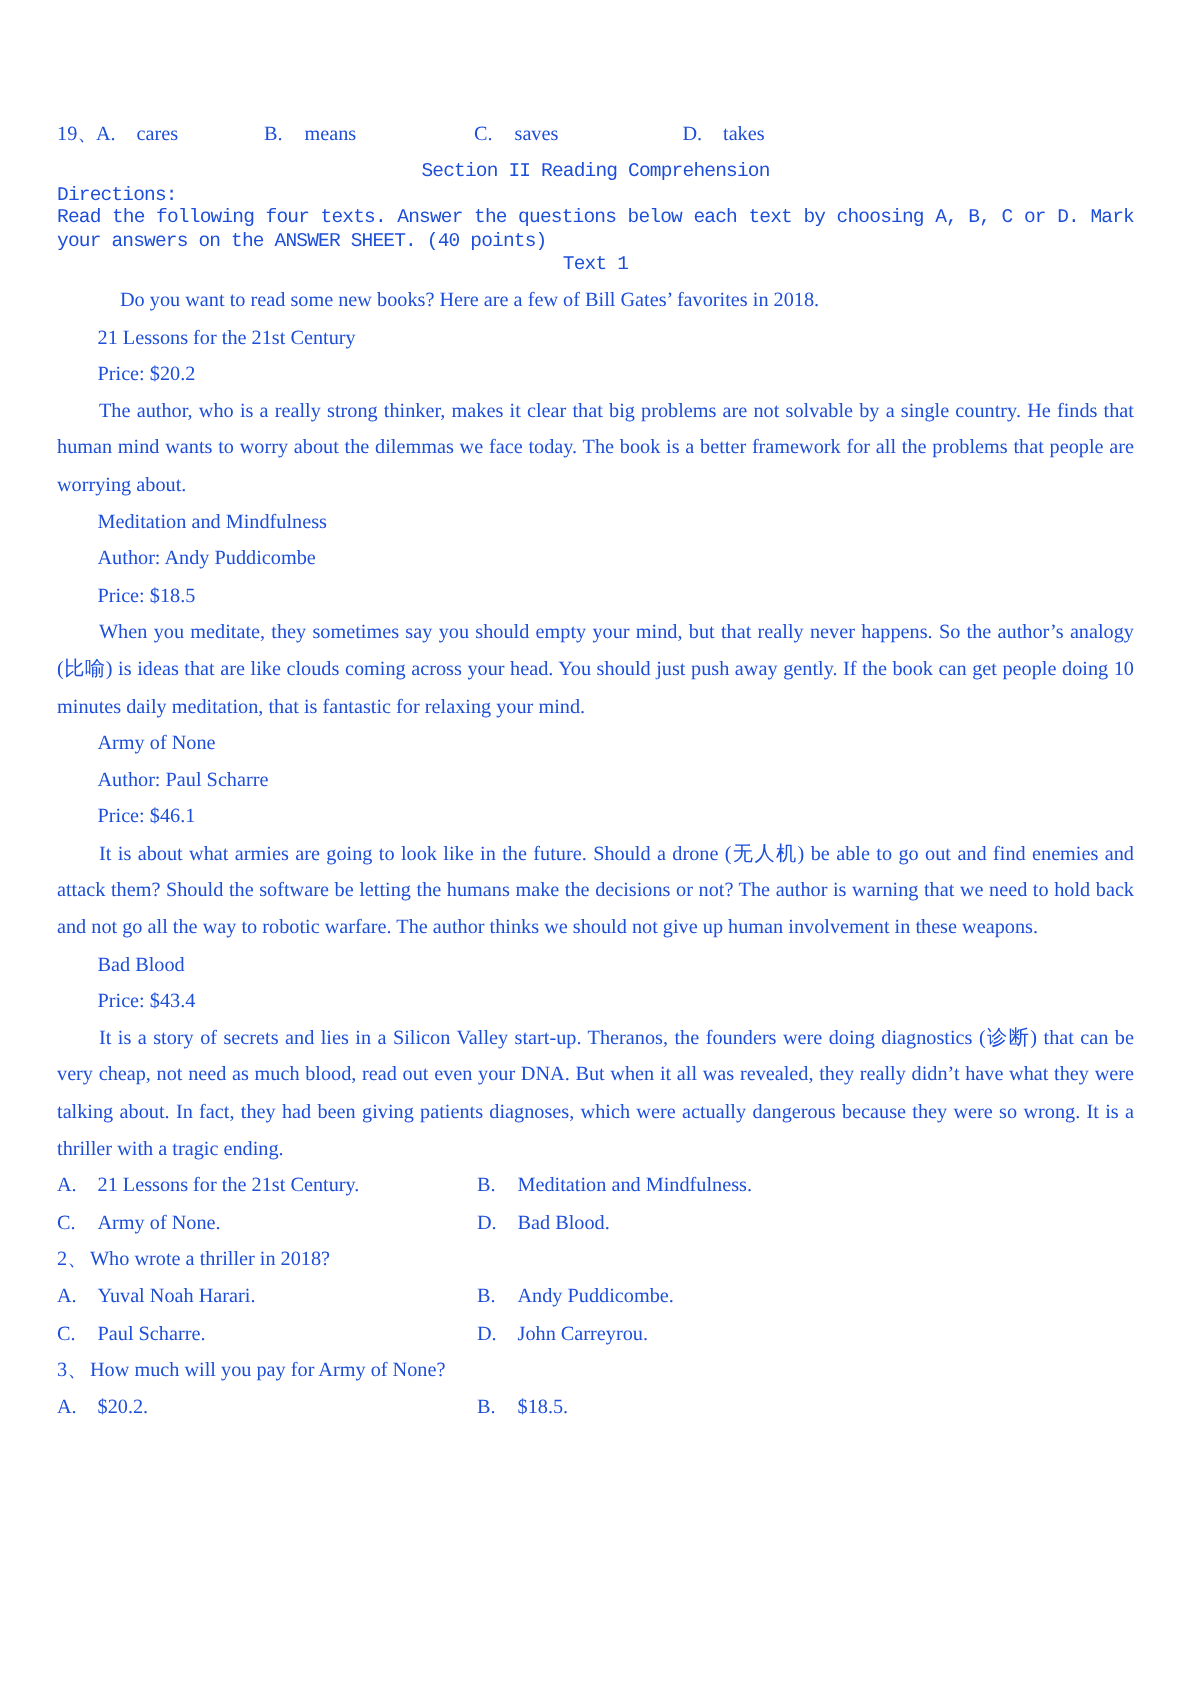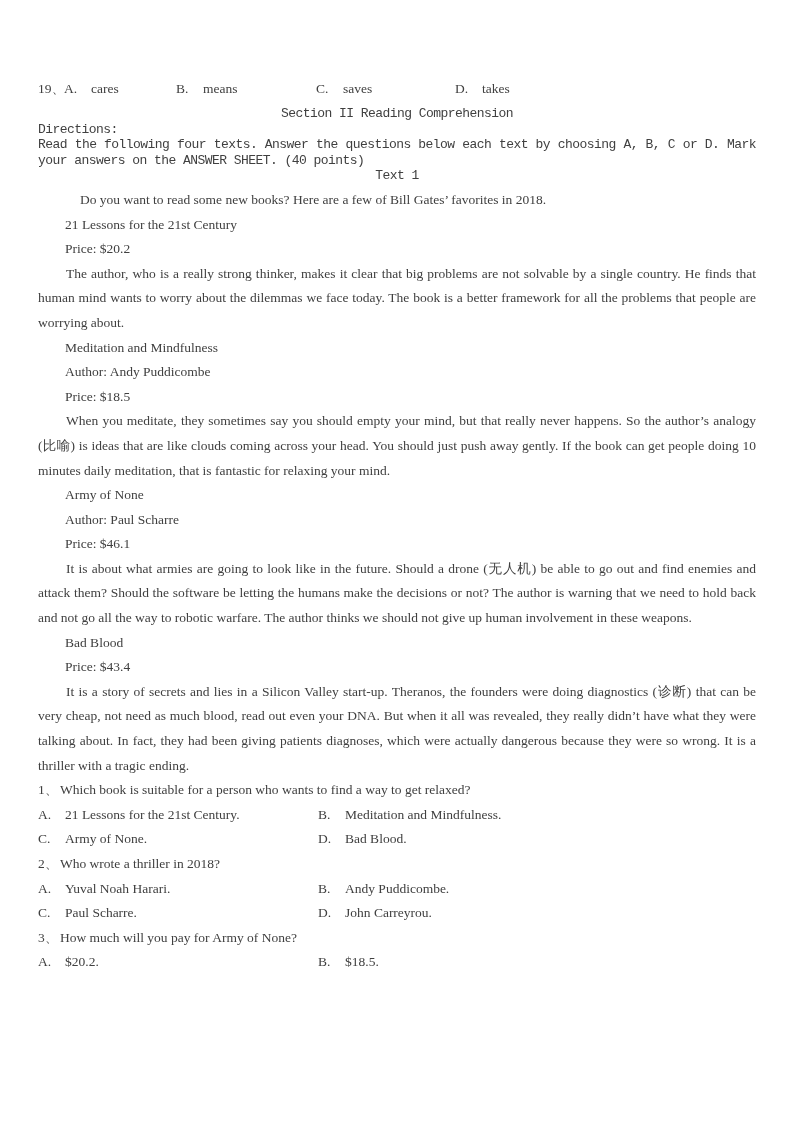--- a/index.html
+++ b/index.html
@@ -2,21 +2,21 @@
 <html><head>
 <meta charset="utf-8">
 <style>
   html, body { margin: 0; padding: 0; background: #ffffff; }
   .page {
     position: relative;
     width: 794px;
     height: 1123px;
     margin: 0 auto;
     background: #ffffff;
-    color: #404040;
+    color: #1d4ed8;
     box-sizing: border-box;
     padding: 76px 38px 0 38px;
     font-family: "Liberation Serif", serif;
     font-size: 13.5px;
     overflow: hidden;
   }
 
   
   .cloze-row {
     display: grid;
@@ -86,21 +86,20 @@
 
     <p class="book-line">Army of None</p>
     <p class="book-line">Author: Paul Scharre</p>
     <p class="book-line">Price: $46.1</p>
     <p class="para">It is about what armies are going to look like in the future. Should a drone (无人机) be able to go out and find enemies and attack them? Should the software be letting the humans make the decisions or not? The author is warning that we need to hold back and not go all the way to robotic warfare. The author thinks we should not give up human involvement in these weapons.</p>
 
     <p class="book-line">Bad Blood</p>
     <p class="book-line">Price: $43.4</p>
     <p class="para">It is a story of secrets and lies in a Silicon Valley start-up. Theranos, the founders were doing diagnostics (诊断) that can be very cheap, not need as much blood, read out even your DNA. But when it all was revealed, they really didn’t have what they were talking about. In fact, they had been giving patients diagnoses, which were actually dangerous because they were so wrong. It is a thriller with a tragic ending.</p>
 
-    <p class="q-line"><span class="q-num">1、</span><span>Which book is suitable for a person who wants to find a way to get relaxed?</span></p>
     <div class="opts-2col">
       <span><span class="lbl">A.</span><span>21 Lessons for the 21st Century.</span></span>
       <span><span class="lbl">B.</span><span>Meditation and Mindfulness.</span></span>
     </div>
     <div class="opts-2col">
       <span><span class="lbl">C.</span><span>Army of None.</span></span>
       <span><span class="lbl">D.</span><span>Bad Blood.</span></span>
     </div>
 
     <p class="q-line"><span class="q-num">2、</span><span>Who wrote a thriller in 2018?</span></p>

